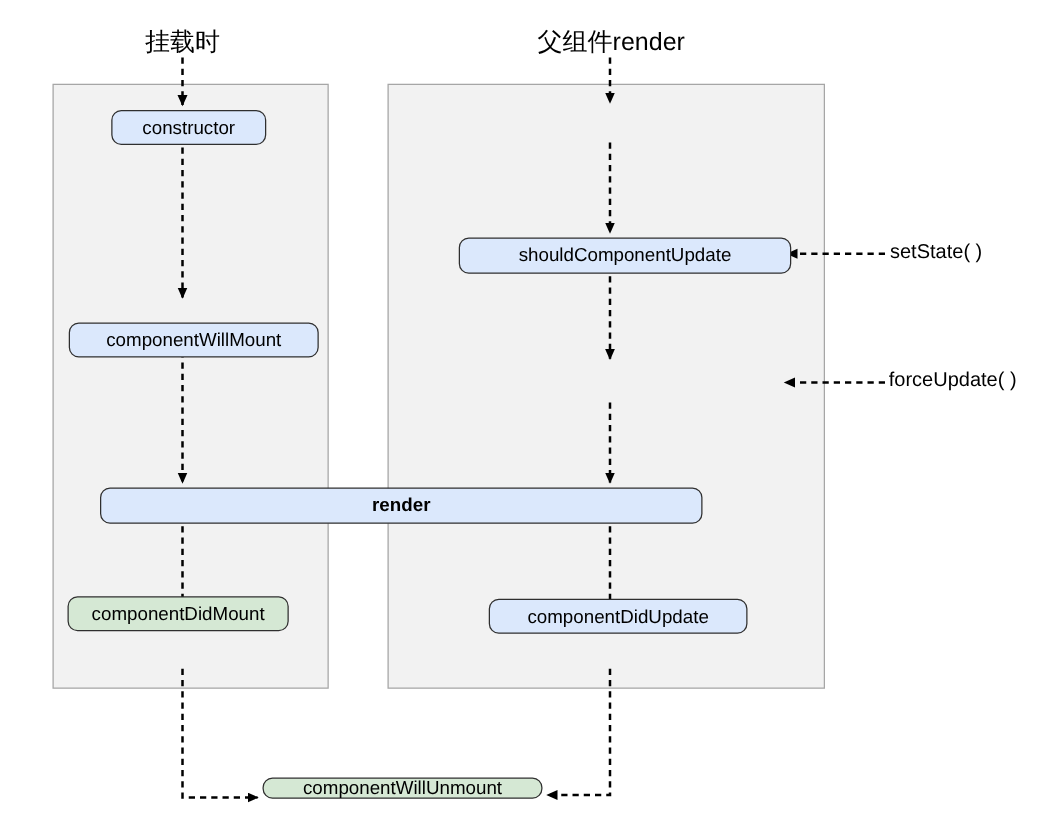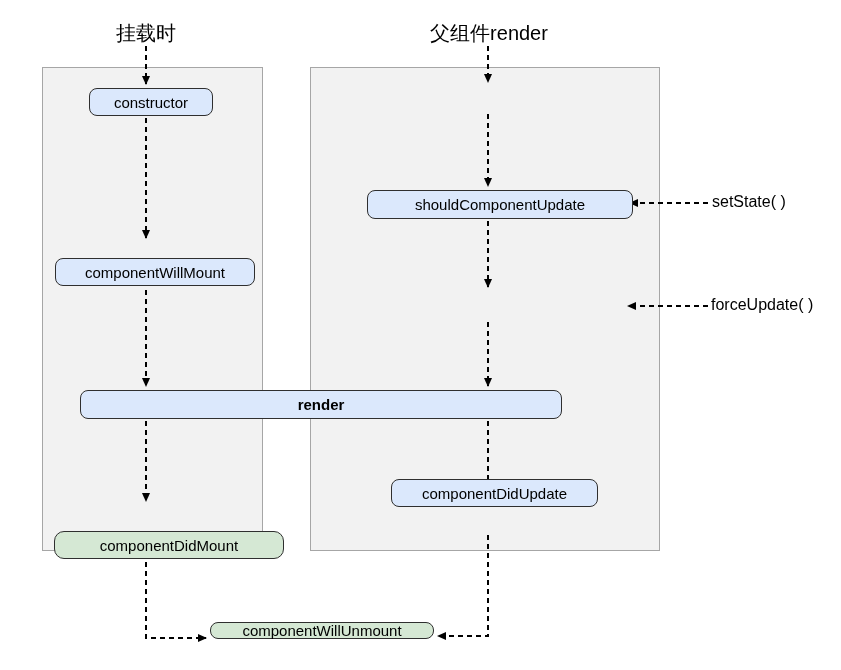--- a/index.html
+++ b/index.html
@@ -47,21 +47,21 @@
     color: var(--text, #000);
     white-space: nowrap;
     z-index: 2;
   }
   .node.blue  { background: var(--blue-fill, #dbe8fc); }
   .node.green { background: var(--green-fill, #d5e8d4); }
 
   .n-constructor               { left: 89px;  top: 88px;  width: 124px; height: 28px; }
   .n-componentWillMount        { left: 55px;  top: 258px; width: 200px; height: 28px; }
   .n-render                    { left: 53px;  top: 390px; width: 482px; height: 29px; font-weight: bold; margin-left: 27px; }
-  .n-componentDidMount         { left: 54px;  top: 531px; width: 230px; height: 28px; border-radius: 10px; }
+  .n-componentDidMount         { left: 54px;  top: 477px; width: 177px; height: 28px; }
   .n-componentWillReceiveProps { left: 367px; top: 86px;  width: 254px; height: 26px; }
   .n-shouldComponentUpdate     { left: 367px; top: 190px; width: 266px; height: 29px; }
   .n-componentWillUpdate       { left: 367px; top: 291px; width: 257px; height: 29px; }
   .n-componentDidUpdate        { left: 391px; top: 479px; width: 207px; height: 28px; }
   .n-componentWillUnmount      { left: 210px; top: 622px; width: 224px; height: 17px; }
 
   .side-label {
     position: absolute;
     font-size: 16px;
     color: var(--text, #000);

